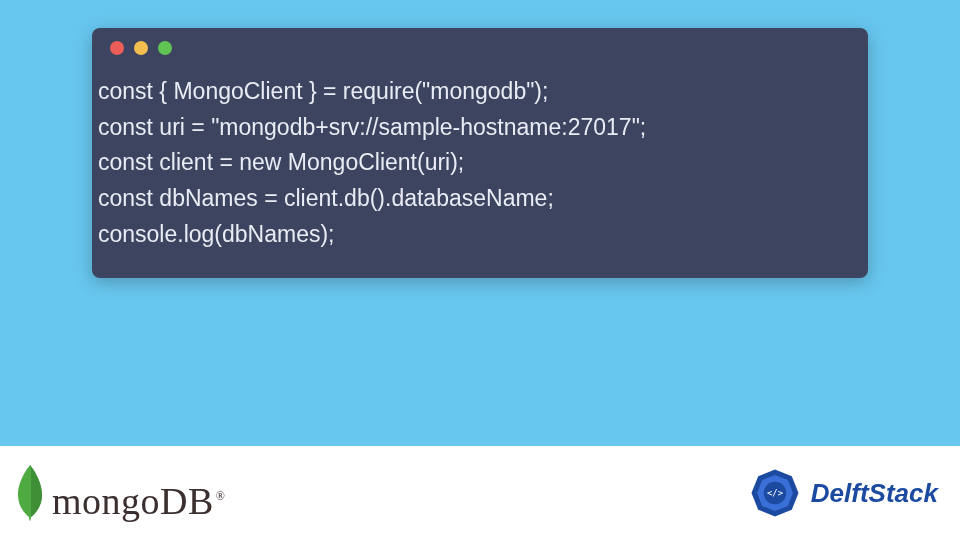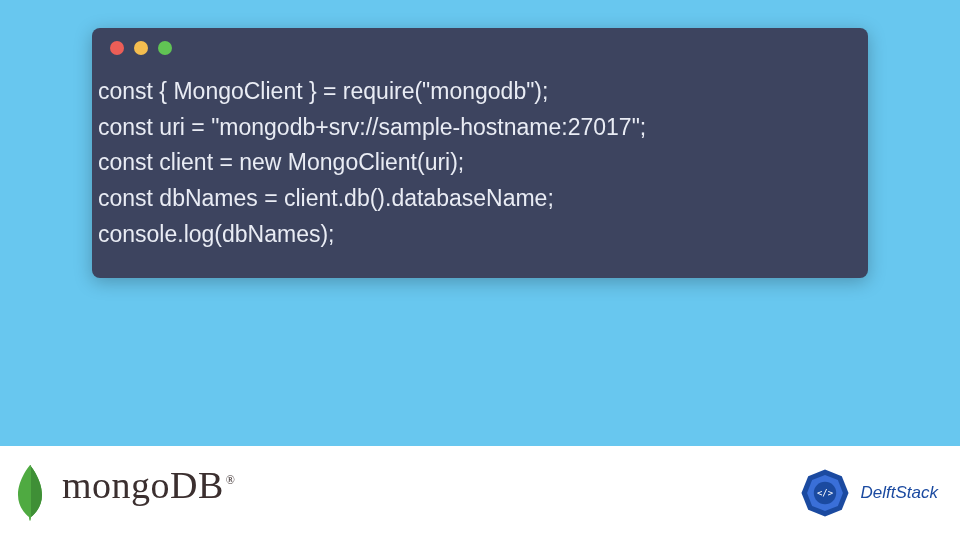--- a/index.html
+++ b/index.html
@@ -34,28 +34,28 @@
     line-height:1.55;
     font-family:Arial,Helvetica,sans-serif;
     white-space:pre;
   }
   .footer{
     position:absolute;left:0;right:0;bottom:0;
     height:94px;background:#fff;
     display:flex;align-items:center;justify-content:space-between;
     padding:0 22px 0 10px;
   }
-  .mongologo{display:flex;align-items:flex-start;gap:12px}
+  .mongologo{display:flex;align-items:flex-end;gap:2px}
   .leaf{color:#4faa41}
   .mongotext{font-family:Georgia,'Times New Roman',serif;font-size:38px;color:#3b2f2f;letter-spacing:.5px}
   .mongotext .db{font-weight:400}
   .mongotrade{font-size:12px;vertical-align:super;margin-left:2px}
   .delft{display:flex;align-items:center;gap:8px}
   .delft-badge{width:56px;height:56px}
-  .delft-text{font-size:17px;font-style:italic;font-weight:400}
+  .delft-text{font-size:26px;font-style:italic;font-weight:700}
   .delft-text .d{color:#1b4aa0}
   .delft-text .s{color:#1b4aa0}
 </style>
 </head>
 <body>
 
 <div class="code-card">
   <div class="titlebar">
     <div class="dot red"></div>
     <div class="dot yellow"></div>

